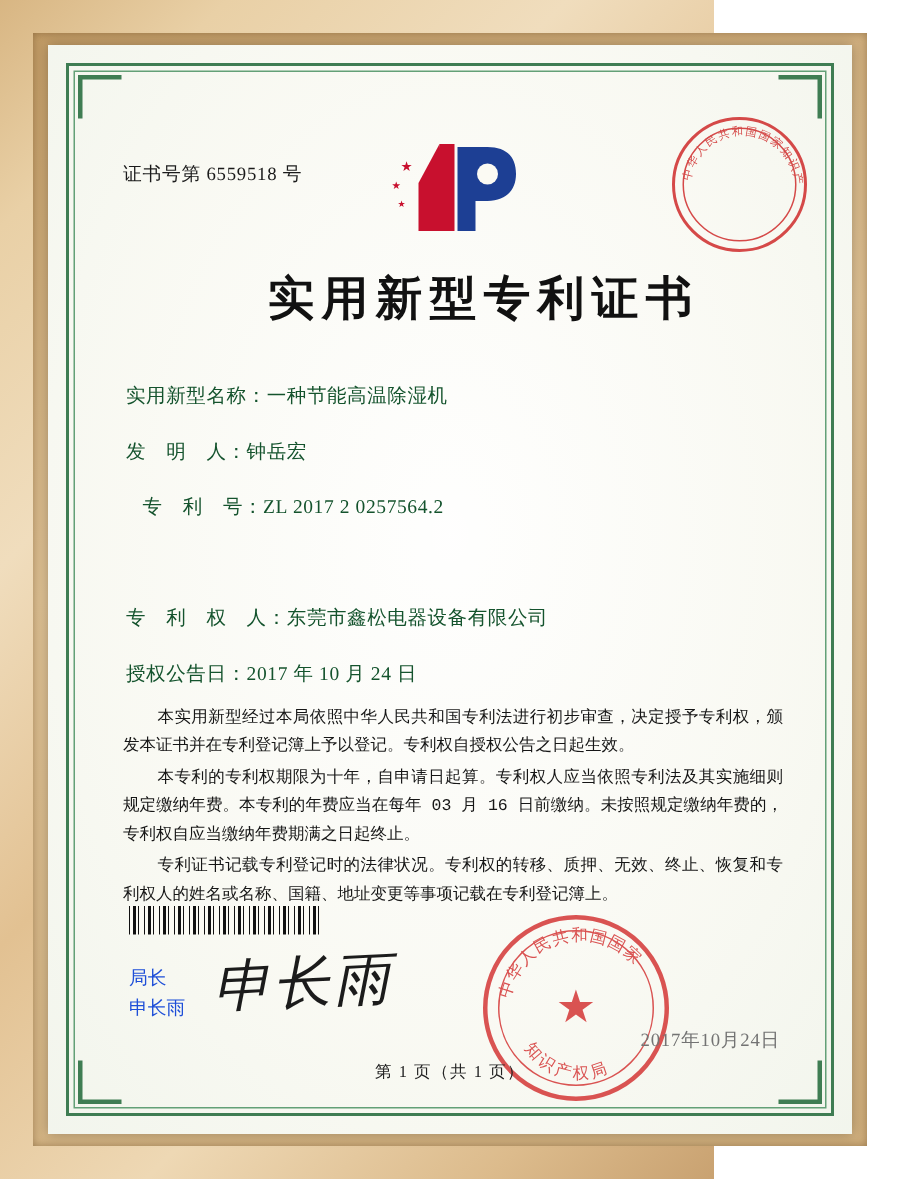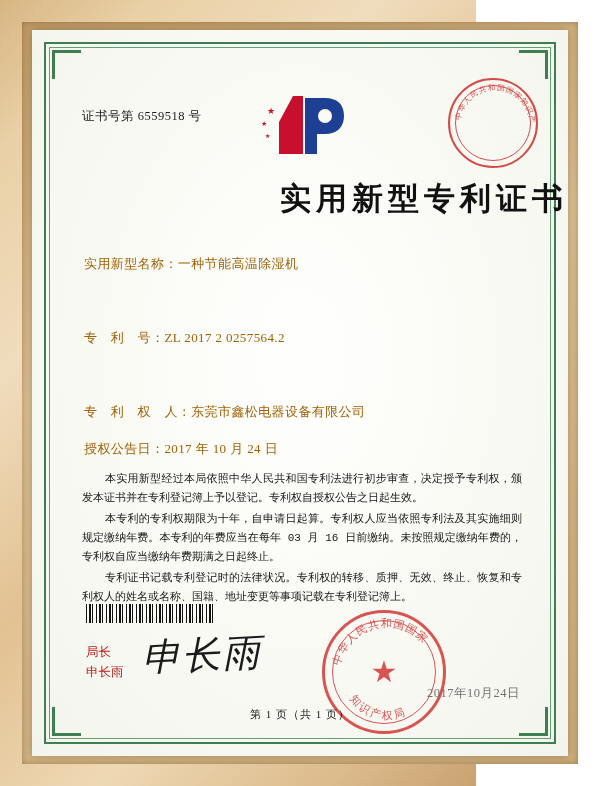--- a/index.html
+++ b/index.html
@@ -134,45 +134,45 @@
     transform: translateX(-50%);
     width: 110px;
     height: 66px;
   }
 
   
   #cert-title {
     position: absolute;
     left: 0; right: 0;
     top: 148px;
-    text-align: right;
+    text-align: center;
     font-family: "Liberation Serif", serif;
     font-weight: bold;
     font-size: 31px;
     letter-spacing: 5px;
     color: #111;
     padding-left: 45px;
   }
 
   
   .field-row {
     position: absolute;
     left: 52px;
     font-family: "Liberation Serif", serif;
     font-size: 13px;
-    color: #a16207;
+    color: #14532d;
     letter-spacing: 0.4px;
     white-space: nowrap;
   }
   .field-label { display: inline-block; }
   .field-value { display: inline-block; }
 
   #row-name  { top: 225px; }
   #row-inventor { top: 262px; }
-  #row-patentno { top: 299px; }
+  #row-patentno { top: 299px; margin-left: 11px; }
   #row-appdate { top: 336px; }
   #row-holder { top: 373px; }
   #row-grantdate { top: 410px; }
 
   
   #body-text {
     position: absolute;
     left: 50px;
     right: 46px;
     top: 440px;
@@ -206,21 +206,21 @@
   }
 
   
   #director-block {
     position: absolute;
     left: 54px;
     top: 612px;
     font-family: "Liberation Serif", serif;
     font-size: 12.5px;
     line-height: 20px;
-    color: #b91c1c;
+    color: #1d4ed8;
   }
   #signature {
     position: absolute;
     left: 110px;
     top: 600px;
     font-family: "Liberation Serif", serif;
     font-size: 38px;
     color: #1b1b1b;
     font-style: italic;
     letter-spacing: 2px;
@@ -318,20 +318,23 @@
 
       <text x="22" y="22" font-size="9" fill="#c8102e" font-family="DejaVu Sans, sans-serif">★</text>
       <text x="16" y="34" font-size="7" fill="#c8102e" font-family="DejaVu Sans, sans-serif">★</text>
       <text x="20" y="46" font-size="6" fill="#c8102e" font-family="DejaVu Sans, sans-serif">★</text>
     </svg>
 
     <div id="cert-title">实用新型专利证书</div>
 
     <div class="field-row" id="row-name">
       <span class="field-label">实用新型名称：</span><span class="field-value">一种节能高温除湿机</span>
+    </div>
+    <div class="field-row" id="row-inventor">
+      <span class="field-label">发　明　人：</span><span class="field-value">钟岳宏</span>
     </div>
     <div class="field-row" id="row-patentno">
       <span class="field-label">专　利　号：</span><span class="field-value">ZL 2017 2 0257564.2</span>
     </div>
     <div class="field-row" id="row-holder">
       <span class="field-label">专　利　权　人：</span><span class="field-value">东莞市鑫松电器设备有限公司</span>
     </div>
     <div class="field-row" id="row-grantdate">
       <span class="field-label">授权公告日：</span><span class="field-value">2017 年 10 月 24 日</span>
     </div>

